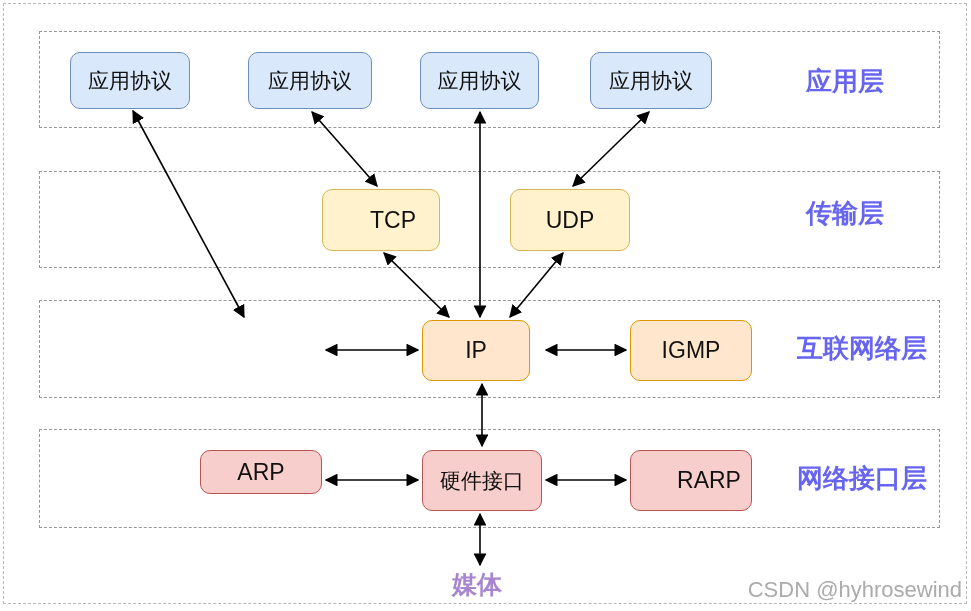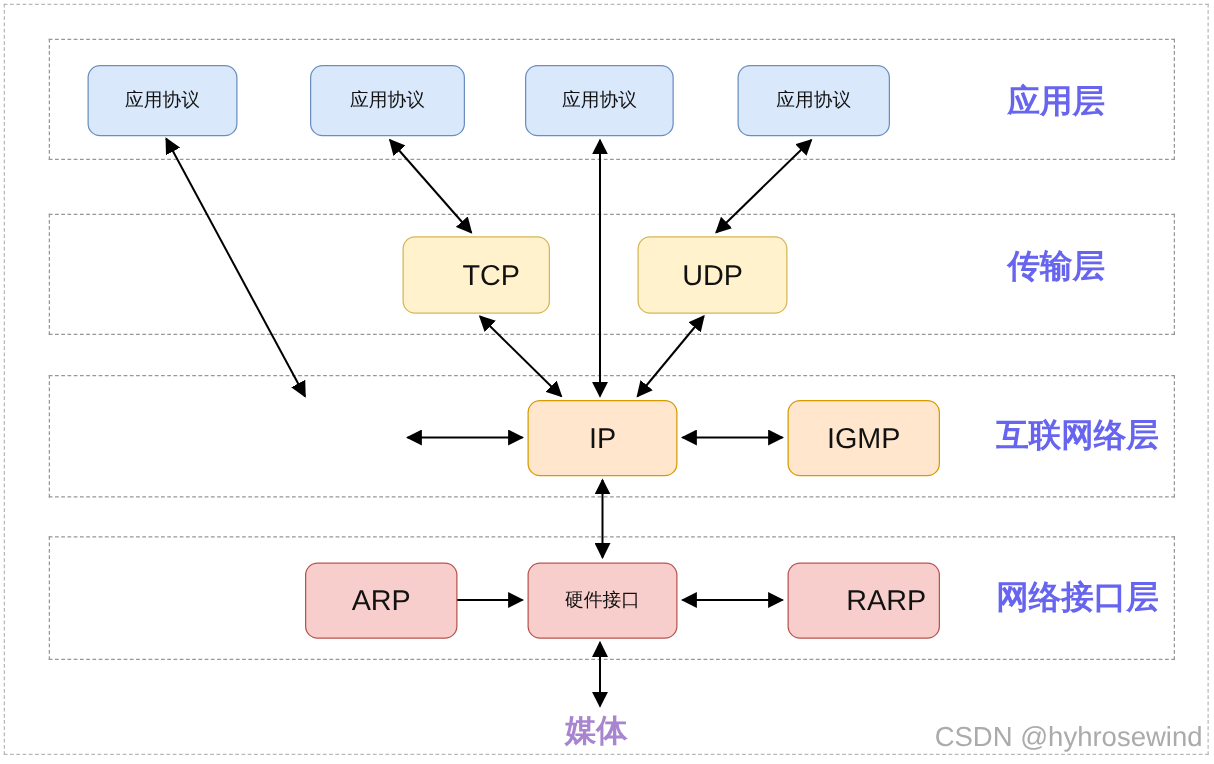--- a/index.html
+++ b/index.html
@@ -35,21 +35,21 @@
   .node {
     position: absolute;
     display: flex;
     align-items: center;
     justify-content: center;
     border-radius: 10px;
     font-size: 23px;
     color: #111111;
     white-space: nowrap;
   }
-  .node.cn { font-size: 15px; }
+  .node.cn { font-size: 21px; }
   .node.blue   { background: #dae8fc; border: 1px solid #6c8ebf; }
   .node.yellow { background: #fff2cc; border: 1px solid #d6b656; }
   .node.orange { background: #ffe6cc; border: 1px solid #d79b00; }
   .node.red    { background: #f8cecc; border: 1px solid #b85450; }
   .media-label {
     position: absolute;
     transform: translate(-50%, -50%);
     font-weight: bold;
     font-size: 25px;
     color: #a886cf;
@@ -108,24 +108,24 @@
   </svg>
 
   <div class="node blue cn" style="left:70px;  top:52px; width:120px; height:57px;">应用协议</div>
   <div class="node blue cn" style="left:248px; top:52px; width:124px; height:57px;">应用协议</div>
   <div class="node blue cn" style="left:420px; top:52px; width:119px; height:57px;">应用协议</div>
   <div class="node blue cn" style="left:590px; top:52px; width:122px; height:57px;">应用协议</div>
 
   <div class="node yellow" style="left:322px; top:189px; width:118px; height:62px;padding-left:24px;">TCP</div>
   <div class="node yellow" style="left:510px; top:189px; width:120px; height:62px;">UDP</div>
 
-  <div class="node orange" style="left:422px; top:320px; width:120px; height:61px;">IP</div>
+  <div class="node orange" style="left:422px; top:320px; width:108px; height:61px;">IP</div>
   <div class="node orange" style="left:630px; top:320px; width:122px; height:61px;">IGMP</div>
 
-  <div class="node red" style="left:200px; top:450px; width:122px; height:61px;margin-left:44px;">ARP</div>
+  <div class="node red" style="left:200px; top:450px; width:122px; height:44px;">ARP</div>
   <div class="node red cn" style="left:422px; top:450px; width:120px; height:61px;">硬件接口</div>
   <div class="node red" style="left:630px; top:450px; width:122px; height:61px;padding-left:36px;">RARP</div>
 
   <div class="media-label" style="left:477px; top:584px;">媒体</div>
 
   <div class="watermark">CSDN @hyhrosewind</div>
 
 </div>
 
 </body></html>

